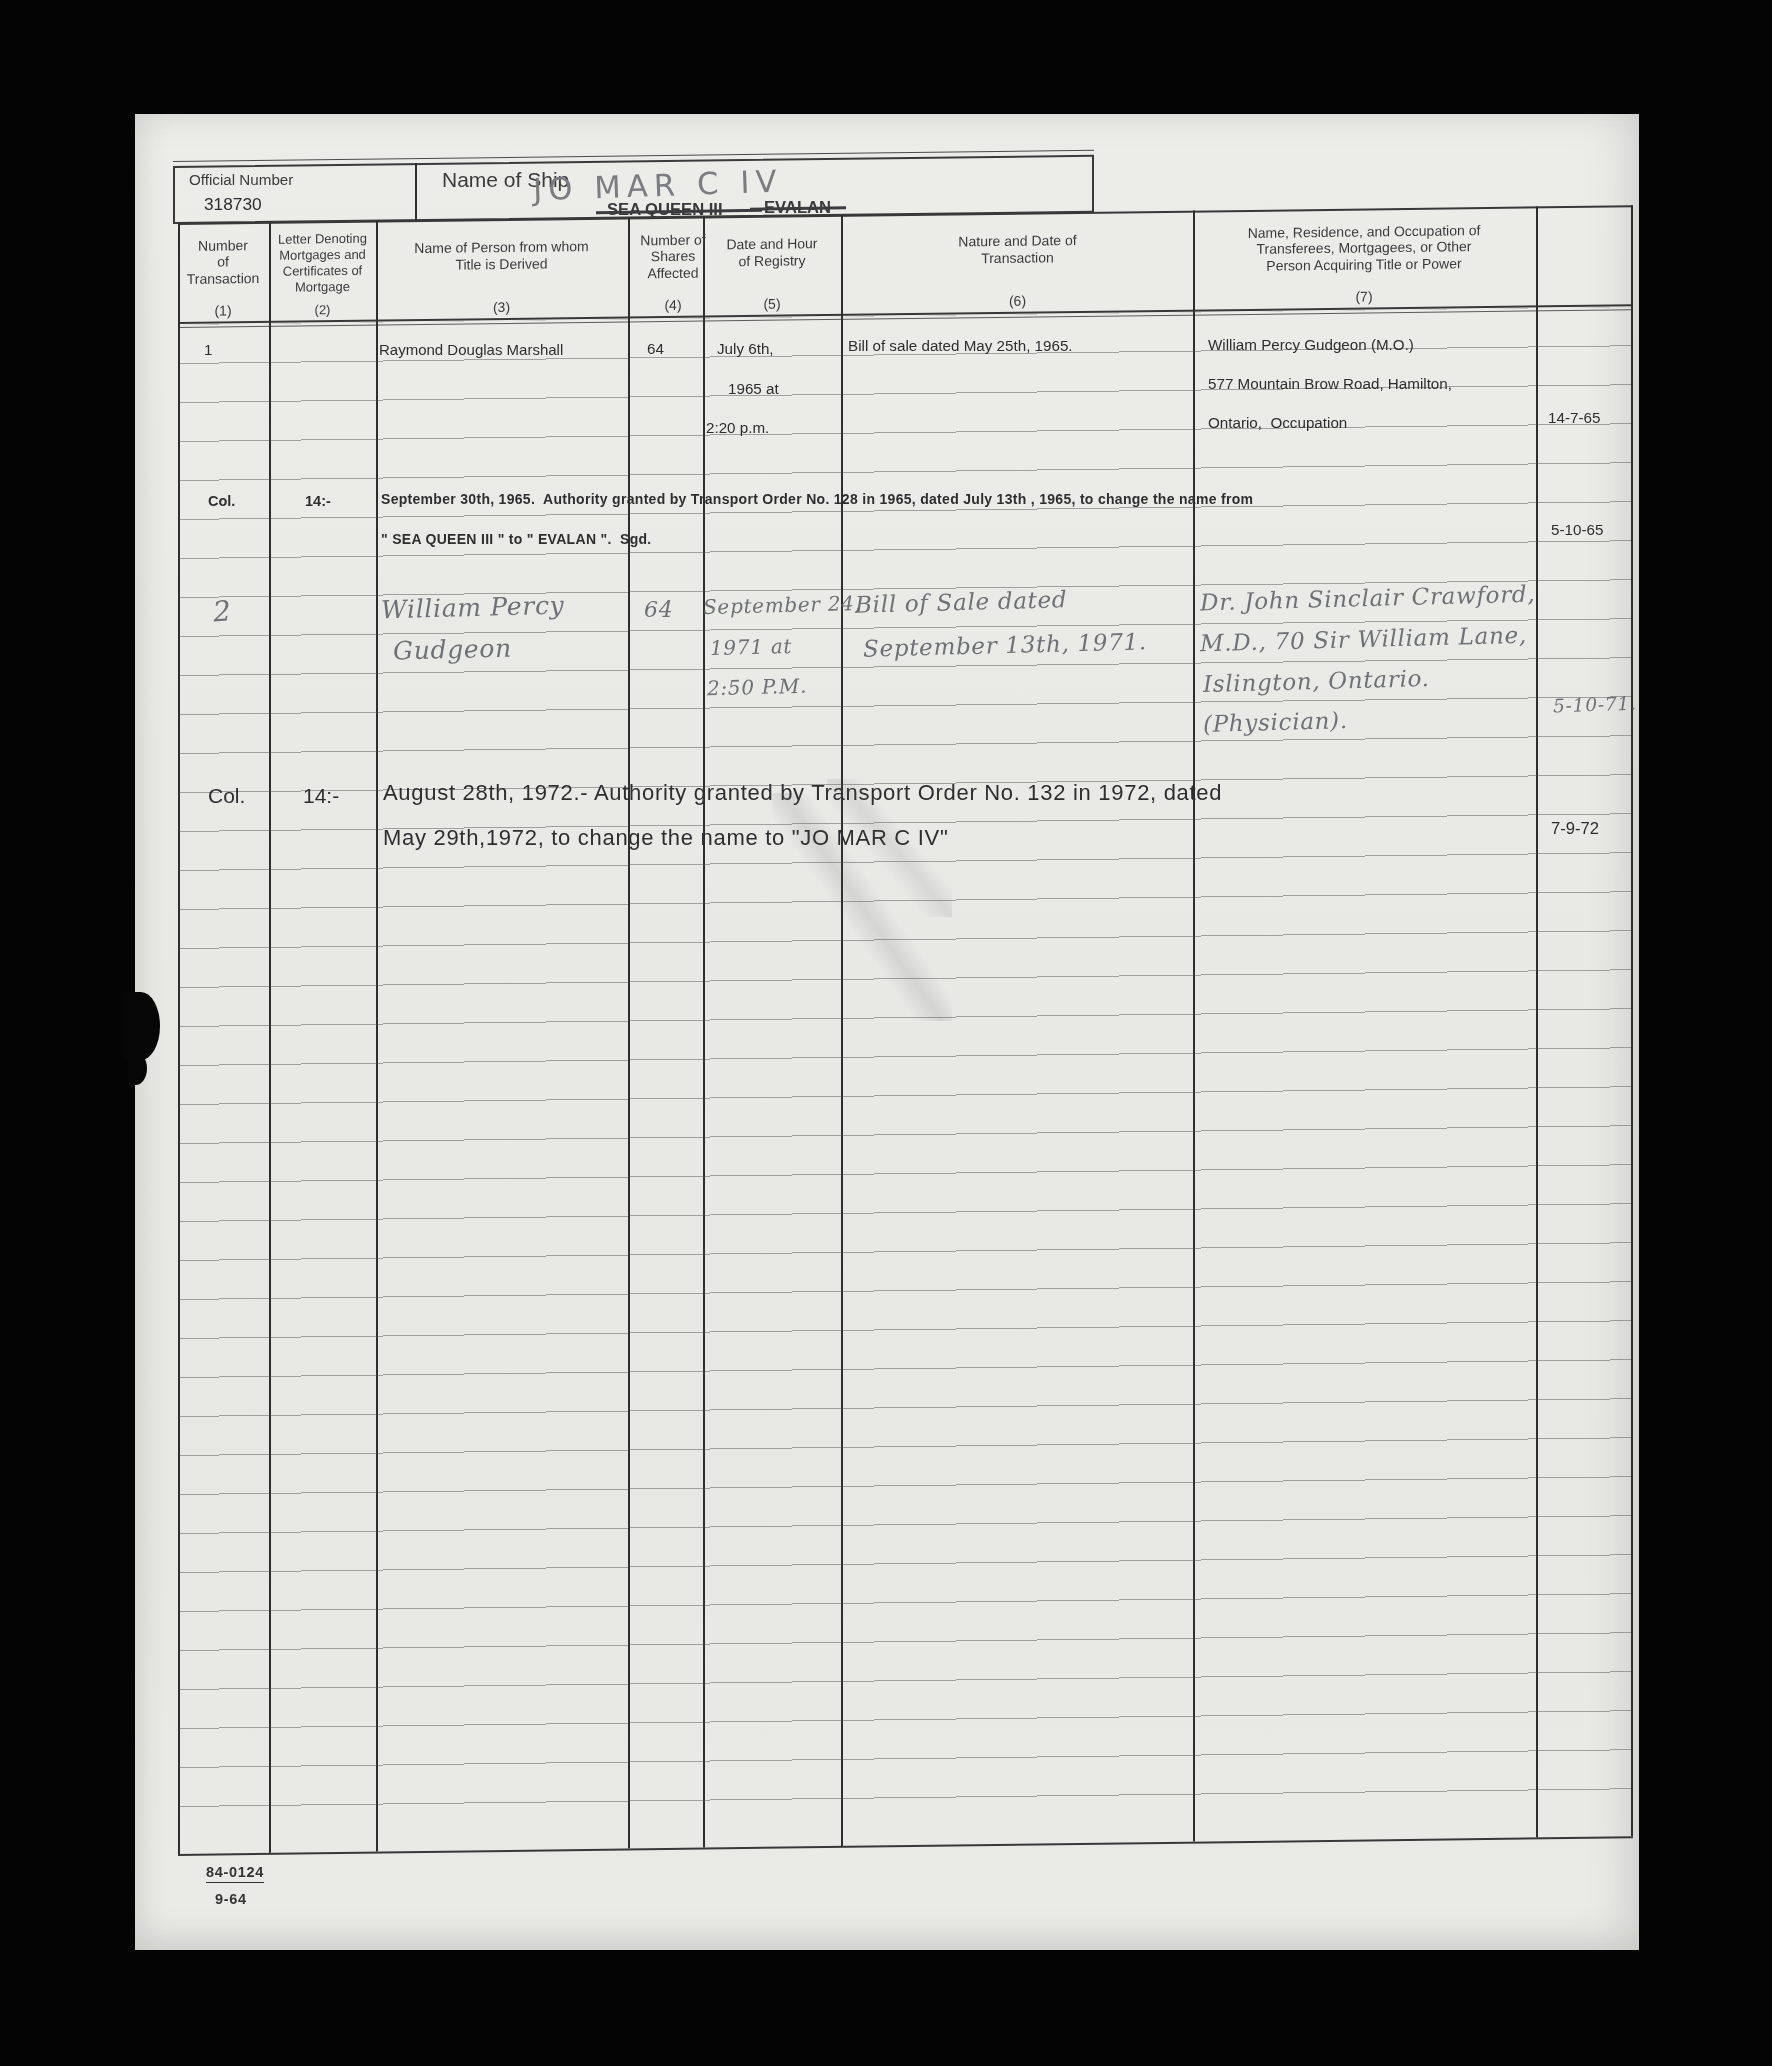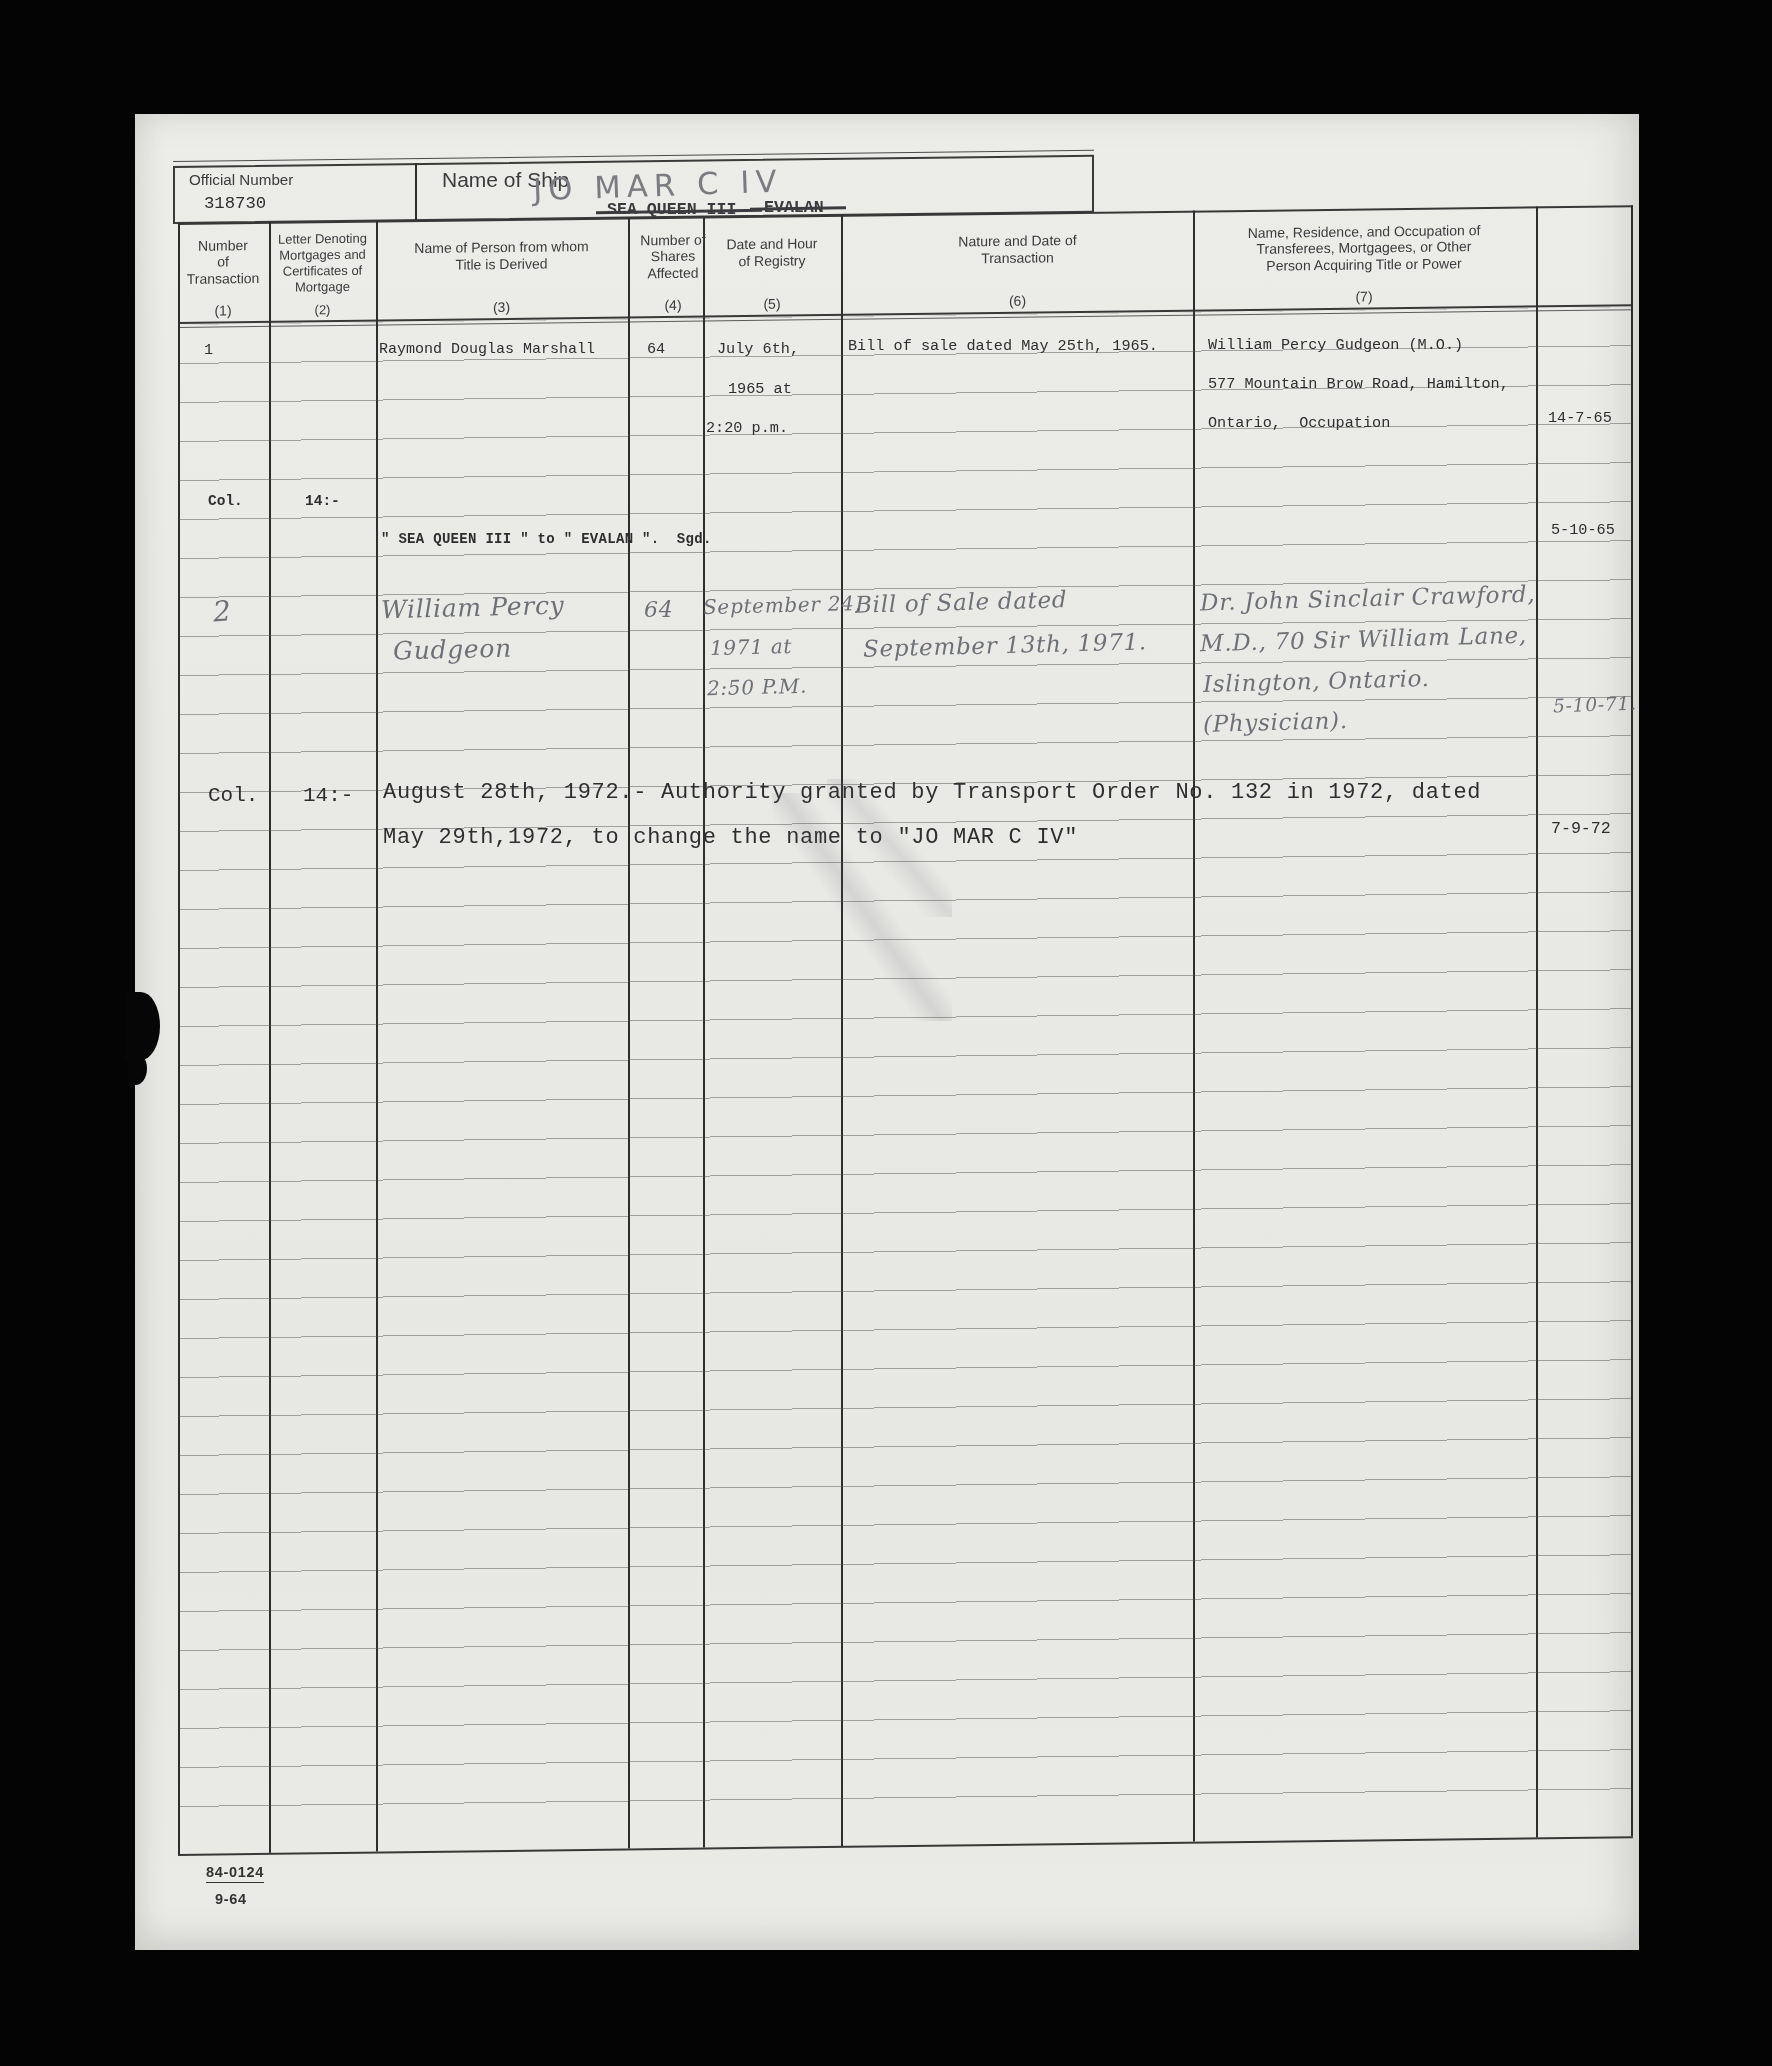--- a/index.html
+++ b/index.html
@@ -13,21 +13,21 @@
           transform:skewY(-0.7deg);transform-origin:43px 0px;}
   .flat{position:absolute;left:0;top:0;width:100%;height:100%;}
   .vline{position:absolute;width:1.7px;background:#2e2e2e;}
   .hline{position:absolute;height:2.1px;background:#383838;}
   .rules{position:absolute;left:44px;top:211px;width:1452px;height:1509px;opacity:.85;
          background:repeating-linear-gradient(180deg,rgba(0,0,0,0) 0px,rgba(0,0,0,0) 38px,rgba(75,75,75,.55) 38px,rgba(75,75,75,.55) 39px);}
   .hcell{position:absolute;top:116px;height:90px;display:flex;flex-direction:column;
          align-items:center;text-align:center;color:#3b3b3e;font-size:14px;line-height:16.6px;}
   .hcell .hlines{margin-top:auto;margin-bottom:auto;}
   .hcell .hnum{margin-top:auto;}
-  .typed{position:absolute;font-family:Liberation Mono, monospace;
+  .typed{position:absolute;font-family:Liberation Sans, sans-serif;
          color:#2e2e31;white-space:pre;}
   .hand{position:absolute;font-family:"DejaVu Serif",serif;font-style:italic;
         color:#5e6068;white-space:pre;letter-spacing:0.7px;opacity:.88;}
   .formtxt{position:absolute;color:#3b3b3e;white-space:pre;}
   .strike{position:absolute;height:2.8px;background:#3c3c40;}
   .pencil{position:absolute;font-family:"DejaVu Sans",sans-serif;color:#7b7c82;white-space:pre;}
   .notch{position:absolute;background:#060606;}
   .smudge{position:absolute;pointer-events:none;}
 </style>
 </head>
@@ -120,20 +120,21 @@
       <span class="typed" style="left:593px;top:266px;font-size:15.2px;">1965 at</span>
       <span class="typed" style="left:571px;top:305px;font-size:15.2px;">2:20 p.m.</span>
       <span class="typed" style="left:713px;top:223px;font-size:15.2px;">Bill of sale dated May 25th, 1965.</span>
       <span class="typed" style="left:1073px;top:222px;font-size:15.2px;">William Percy Gudgeon (M.O.)</span>
       <span class="typed" style="left:1073px;top:261px;font-size:15.2px;">577 Mountain Brow Road, Hamilton,</span>
       <span class="typed" style="left:1073px;top:300px;font-size:15.2px;">Ontario,  Occupation</span>
       <span class="typed" style="left:1413px;top:295px;font-size:15.2px;">14-7-65</span>
 
       <span class="typed" style="left:73px;top:379px;font-size:14.5px;font-weight:bold;">Col.</span>
       <span class="typed" style="left:170px;top:379px;font-size:14.5px;font-weight:bold;">14:-</span>
+      <span class="typed" style="left:246px;top:377px;font-size:14px;font-weight:bold;letter-spacing:0.3px;">September 30th, 1965.  Authority granted by Transport Order No. 128 in 1965, dated July 13th , 1965, to change the name from</span>
       <span class="typed" style="left:246px;top:417px;font-size:14px;font-weight:bold;letter-spacing:0.3px;">" SEA QUEEN III " to " EVALAN ".  Sgd.</span>
       <span class="typed" style="left:1416px;top:407px;font-size:15.2px;text-align:center;">5-10-65</span>
 
       <span class="hand" style="left:78px;top:481px;font-size:28px;transform:rotate(-4deg);">2</span>
       <span class="hand" style="left:246px;top:479px;font-size:25px;transform:rotate(-1.5deg);">William Percy</span>
       <span class="hand" style="left:258px;top:521px;font-size:25px;transform:rotate(-1.5deg);">Gudgeon</span>
       <span class="hand" style="left:509px;top:483px;font-size:22px;">64</span>
       <span class="hand" style="left:568px;top:479px;font-size:20px;transform:rotate(-1.5deg);">September 24,</span>
       <span class="hand" style="left:575px;top:521px;font-size:20px;transform:rotate(-1.5deg);">1971 at</span>
       <span class="hand" style="left:572px;top:561px;font-size:20px;transform:rotate(-1.5deg);">2:50 P.M.</span>

